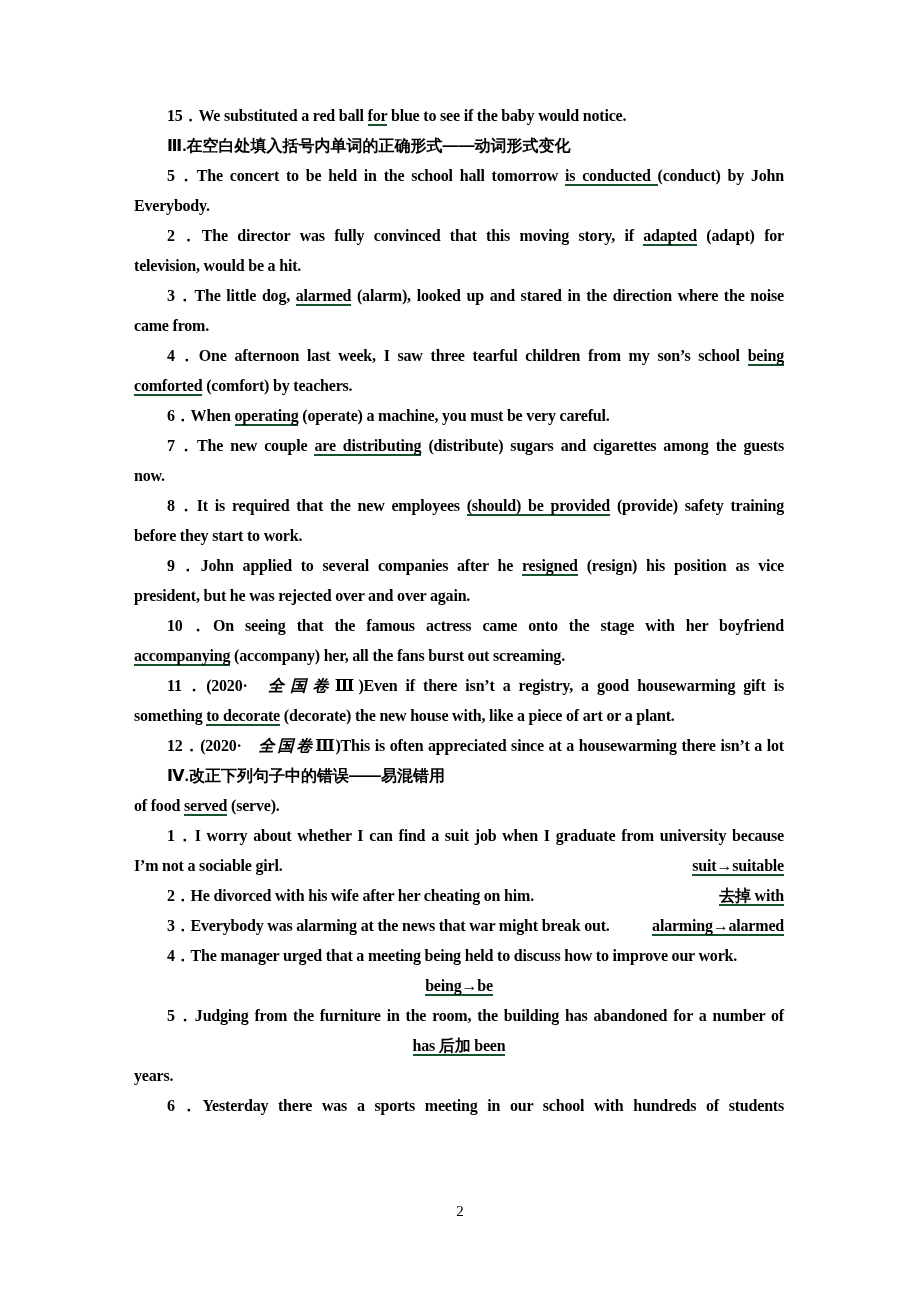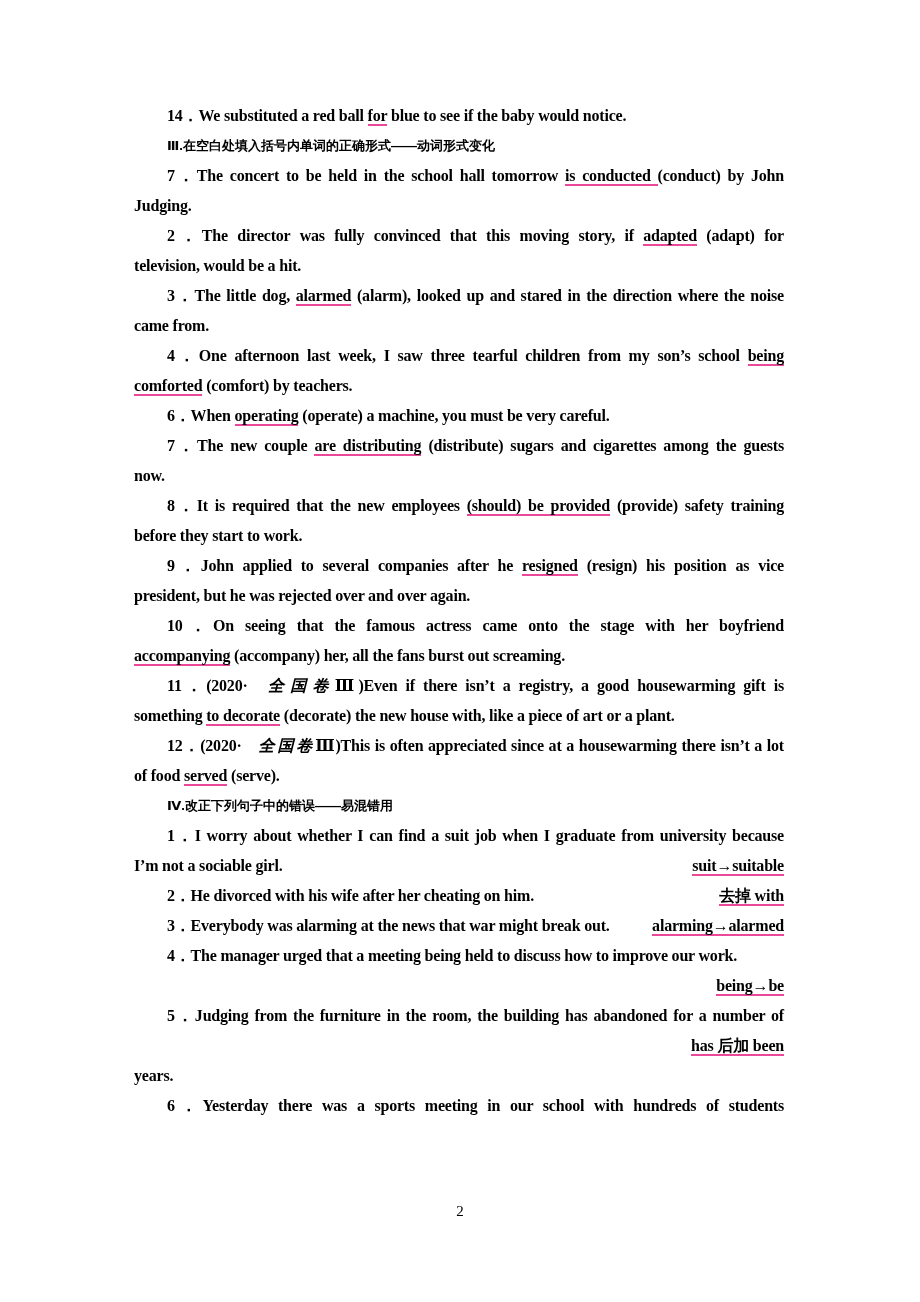--- a/index.html
+++ b/index.html
@@ -27,76 +27,76 @@
   }
   .line {
     line-height: 30px;
     min-height: 30px;
   }
   .indent { padding-left: 33px; }
   .stretch {
     text-align: justify;
     text-align-last: justify;
   }
-  .rightline { text-align: right; }
+  .rightline { text-align: center; }
   .split {
     display: flex;
     justify-content: space-between;
     align-items: flex-end;
   }
   .split > span { white-space: nowrap; }
   .heading {
     font-family: "Liberation Sans", "DejaVu Sans", sans-serif;
-    font-size: 13px;
+    font-size: 16px;
     letter-spacing: 0;
   }
-  .u { border-bottom: 2px solid #ec4899; }
+  .u { border-bottom: 2px solid #14532d; }
   .kai { font-style: italic; letter-spacing: 2px; margin-left: 16px; }
   .footer {
     position: absolute;
     left: 0;
     top: 1199px;
     width: 920px;
     text-align: center;
     font-weight: normal;
     font-size: 15px;
     line-height: 24px;
     font-family: "Liberation Serif", "DejaVu Serif", serif;
     color: #000000;
   }
 </style>
 </head>
 <body>
 
 <div class="page">
   <div class="doc">
-      <div class="line plain indent"><span>14．We substituted a red ball </span><span class="u">for</span><span> blue to see if the baby would notice.</span></div>
+      <div class="line plain indent"><span>15．We substituted a red ball </span><span class="u">for</span><span> blue to see if the baby would notice.</span></div>
       <div class="line plain indent heading"><span>Ⅲ.在空白处填入括号内单词的正确形式——动词形式变化</span></div>
-      <div class="line stretch indent"><span>7．The concert to be held in the school hall tomorrow </span><span class="u">is conducted </span><span>(conduct) by John</span></div>
-      <div class="line plain"><span>Judging.</span></div>
+      <div class="line stretch indent"><span>5．The concert to be held in the school hall tomorrow </span><span class="u">is conducted </span><span>(conduct) by John</span></div>
+      <div class="line plain"><span>Everybody.</span></div>
       <div class="line stretch indent"><span>2．The director was fully convinced that this moving story, if </span><span class="u">adapted</span><span> (adapt) for</span></div>
       <div class="line plain"><span>television, would be a hit.</span></div>
       <div class="line stretch indent"><span>3．The little dog, </span><span class="u">alarmed</span><span> (alarm), looked up and stared in the direction where the noise</span></div>
       <div class="line plain"><span>came from.</span></div>
       <div class="line stretch indent"><span>4．One afternoon last week, I saw three tearful children from my son’s school </span><span class="u">being</span></div>
       <div class="line plain"><span class="u">comforted</span><span> (comfort) by teachers.</span></div>
       <div class="line plain indent"><span>6．When </span><span class="u">operating</span><span> (operate) a machine, you must be very careful.</span></div>
       <div class="line stretch indent"><span>7．The new couple </span><span class="u">are distributing</span><span> (distribute) sugars and cigarettes among the guests</span></div>
       <div class="line plain"><span>now.</span></div>
       <div class="line stretch indent"><span>8．It is required that the new employees </span><span class="u">(should) be provided</span><span> (provide) safety training</span></div>
       <div class="line plain"><span>before they start to work.</span></div>
       <div class="line stretch indent"><span>9．John applied to several companies after he </span><span class="u">resigned</span><span> (resign) his position as vice</span></div>
       <div class="line plain"><span>president, but he was rejected over and over again.</span></div>
       <div class="line stretch indent"><span>10．On seeing that the famous actress came onto the stage with her boyfriend</span></div>
       <div class="line plain"><span class="u">accompanying</span><span> (accompany) her, all the fans burst out screaming.</span></div>
       <div class="line stretch indent"><span>11．(2020·</span><span class="kai">全国卷</span><span>Ⅲ)Even if there isn’t a registry, a good housewarming gift is</span></div>
       <div class="line plain"><span>something </span><span class="u">to decorate</span><span> (decorate) the new house with, like a piece of art or a plant.</span></div>
       <div class="line stretch indent"><span>12．(2020·</span><span class="kai">全国卷</span><span>Ⅲ)This is often appreciated since at a housewarming there isn’t a lot</span></div>
+      <div class="line plain indent heading"><span>Ⅳ.改正下列句子中的错误——易混错用</span></div>
       <div class="line plain"><span>of food </span><span class="u">served</span><span> (serve).</span></div>
-      <div class="line plain indent heading"><span>Ⅳ.改正下列句子中的错误——易混错用</span></div>
       <div class="line stretch indent"><span>1．I worry about whether I can find a suit job when I graduate from university because</span></div>
       <div class="line split">
         <span><span>I’m not a sociable girl.</span></span>
         <span><span class="u">suit→suitable</span></span>
       </div>
       <div class="line split indent">
         <span><span>2．He divorced with his wife after her cheating on him.</span></span>
         <span><span class="u">去掉 with</span></span>
       </div>
       <div class="line split indent">

